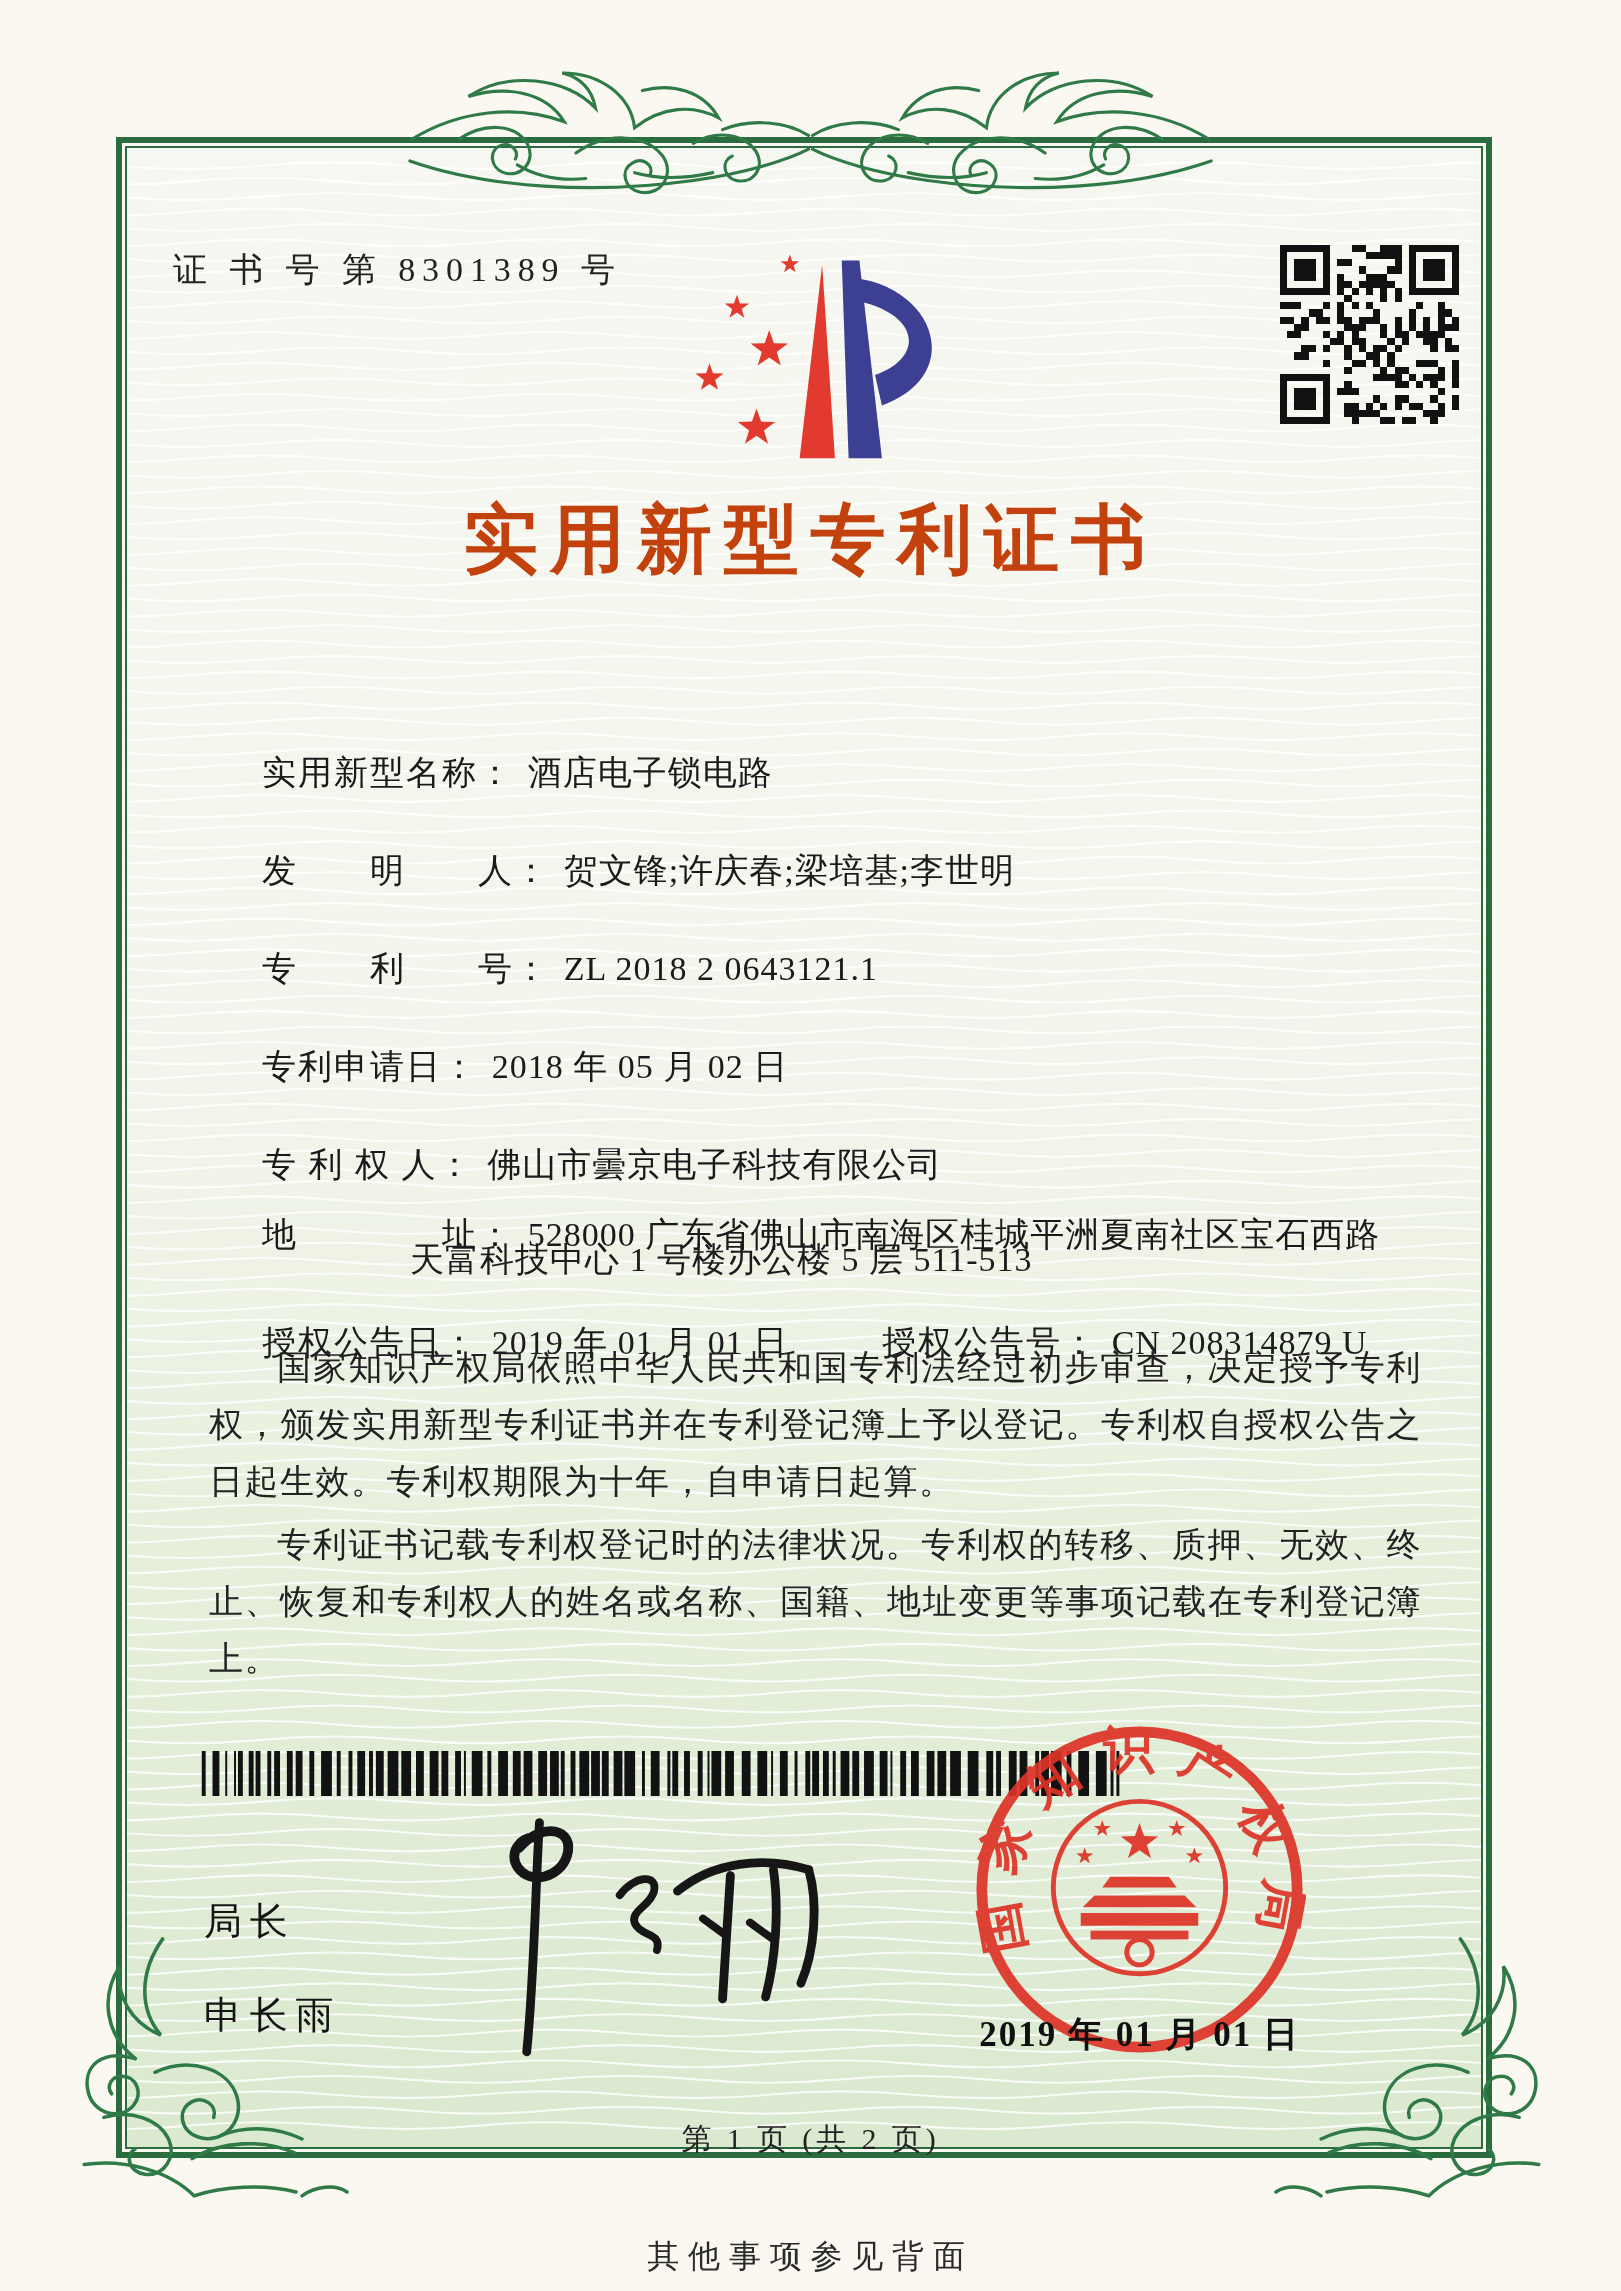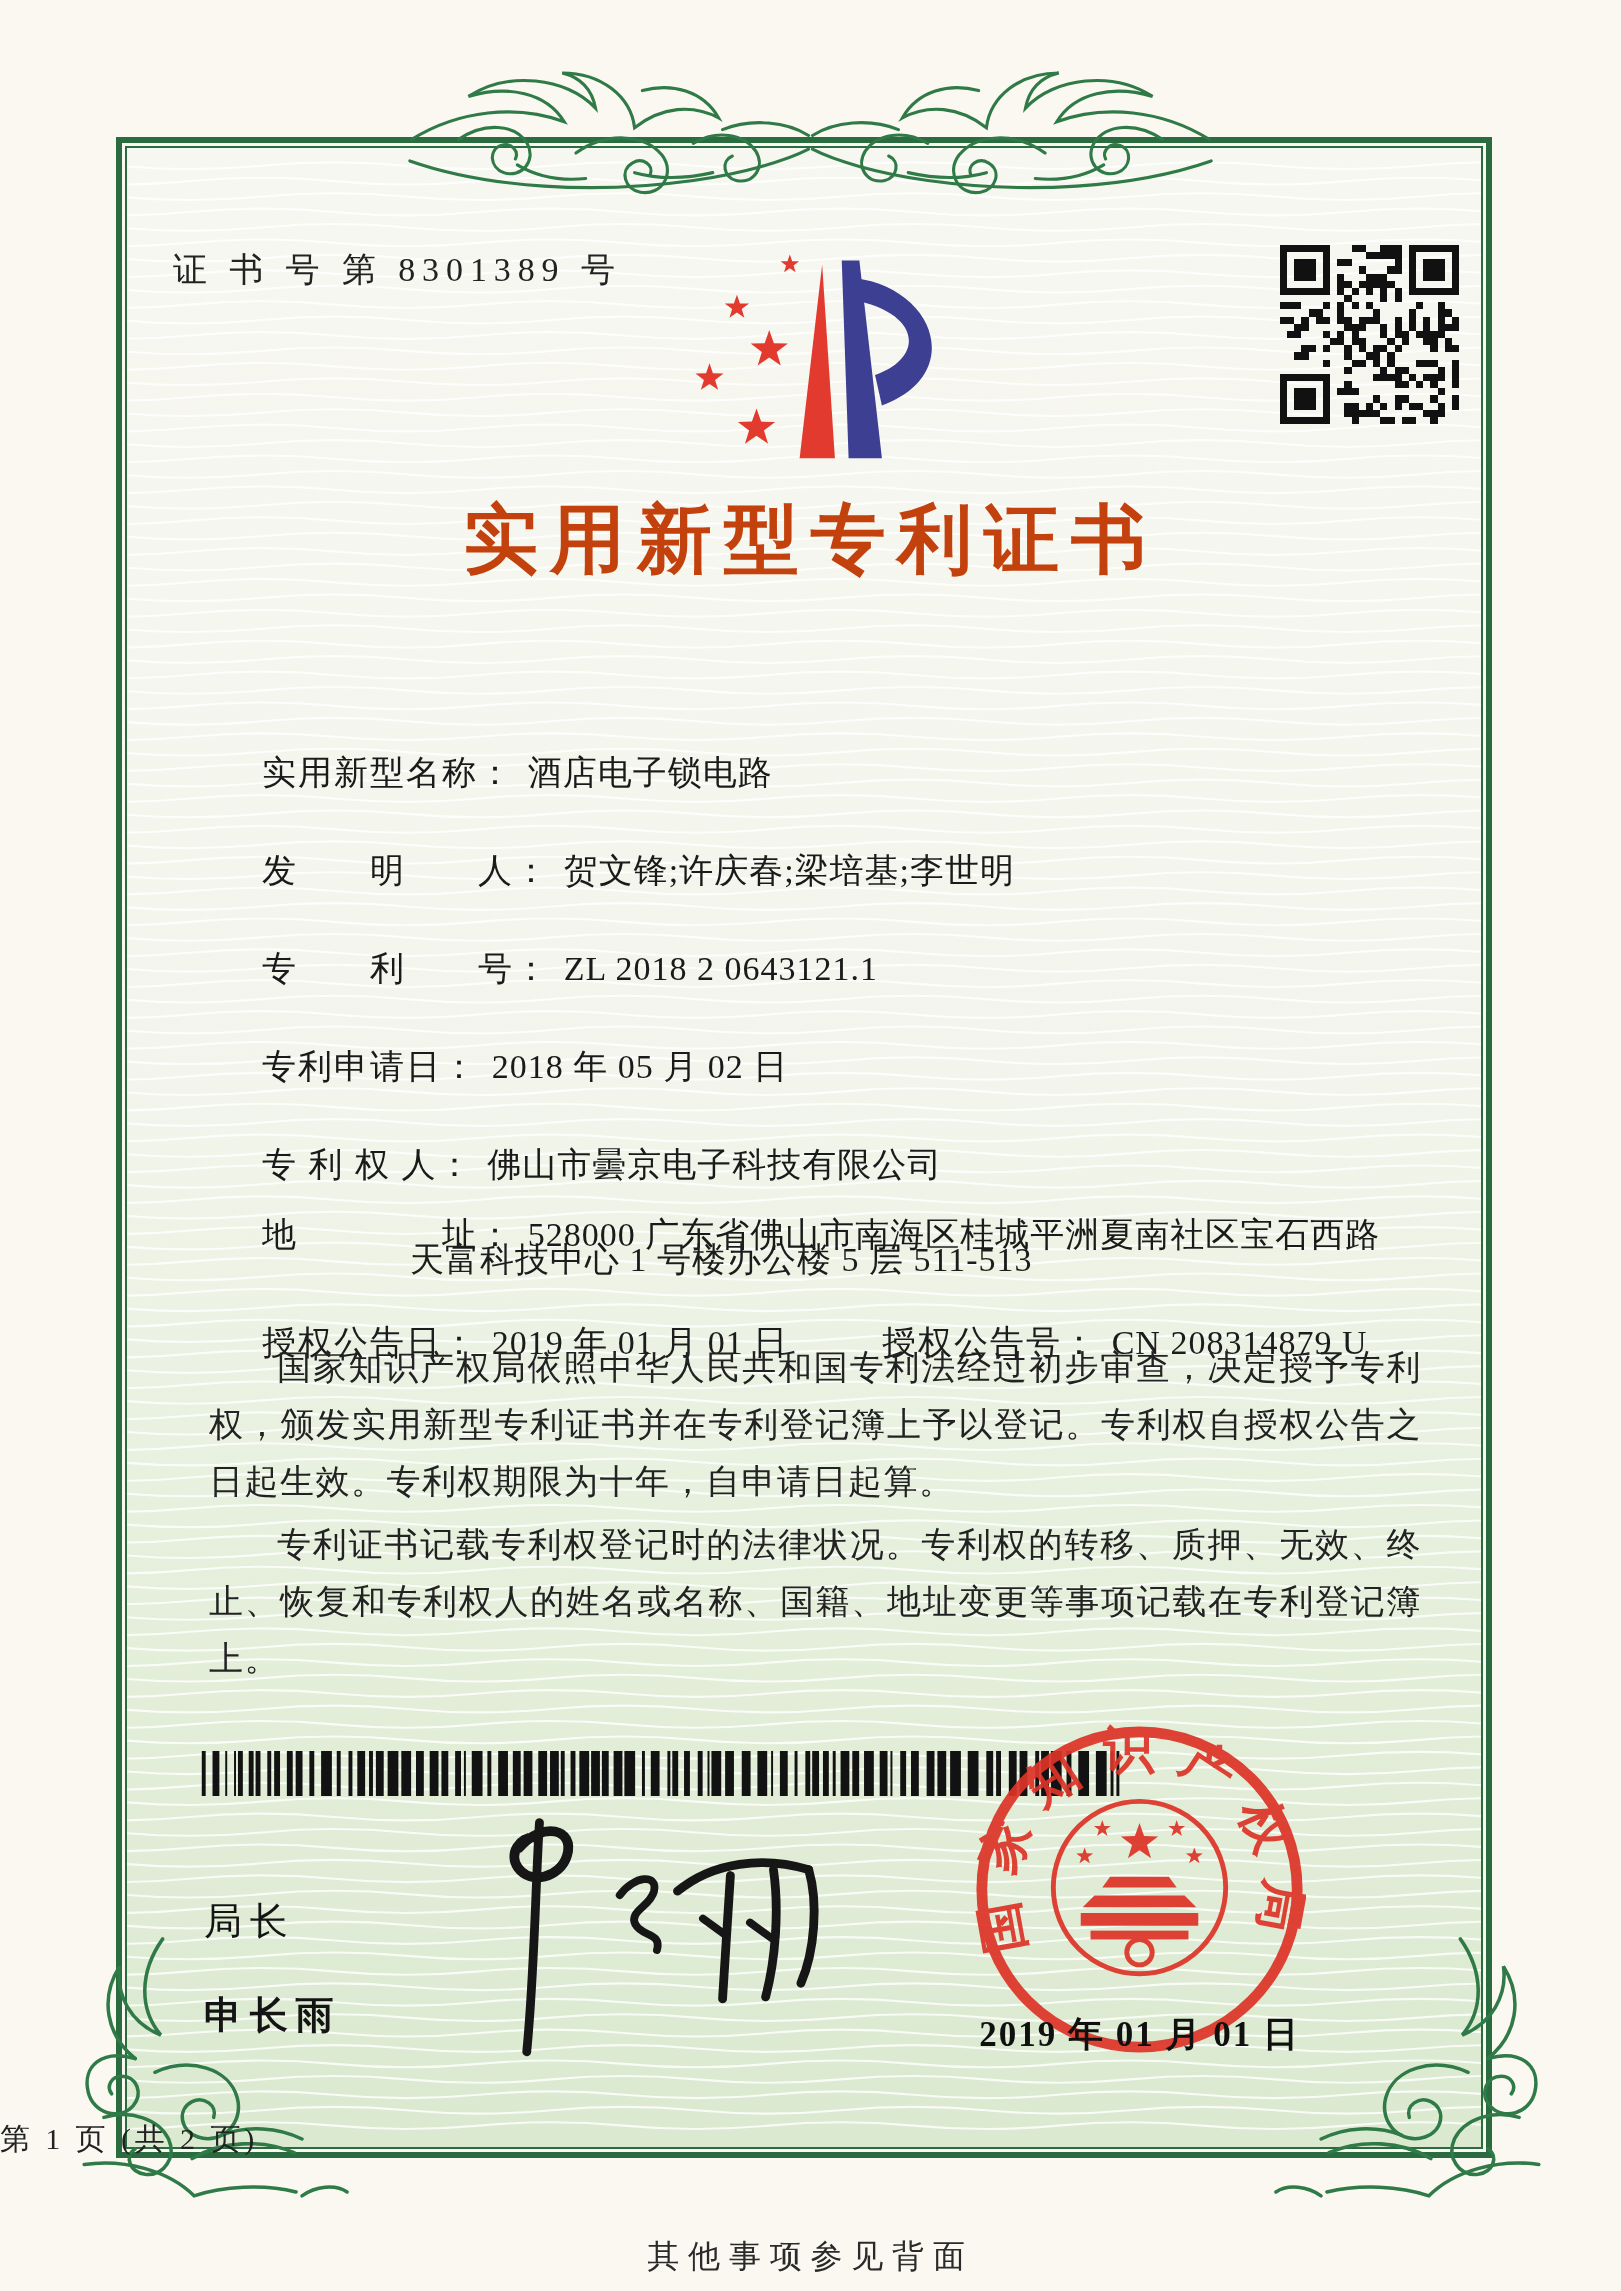--- a/index.html
+++ b/index.html
@@ -47,29 +47,29 @@
   .addr-line2{position:absolute;left:410px;font-size:34px;letter-spacing:1px;white-space:pre;}
   .field-b{position:absolute;font-size:34px;white-space:pre;}
   .paragraphs{
     position:absolute;left:209px;top:1339px;width:1213px;
     font-size:34px;line-height:1.68;letter-spacing:1.5px;color:#222;
     text-align:justify;
   }
   .paragraphs p{margin:0 0 5.9px 0;text-indent:2em;}
   .barcode{position:absolute;left:201px;top:1751px;width:925px;height:45px;}
   .signoff{position:absolute;left:204px;top:1896px;font-size:38px;letter-spacing:7.8px;color:#141414;}
-  .signoff .name{display:block;margin-top:43px;font-weight:bold;}
+  .signoff .name{display:block;margin-top:43px;}
   .signature{position:absolute;left:421px;top:1805px;}
   .seal{position:absolute;left:973px;top:1723px;}
   .seal-date{
     position:absolute;left:973px;top:2011px;width:333px;text-align:center;
     font-size:35px;letter-spacing:2px;color:#101010;font-weight:bold;
   }
   .page-info{
-    position:absolute;left:0;top:2119px;width:100%;
+    position:absolute;left:0;top:2119px;width:100%;text-align:center;
     font-size:30px;letter-spacing:3.9px;color:#222;
   }
   .back-note{
     position:absolute;left:0;top:2235px;width:100%;text-align:center;
     font-size:32px;letter-spacing:8.8px;color:#2a2a2a;
   }
 </style>
 </head>
 <body>
 

